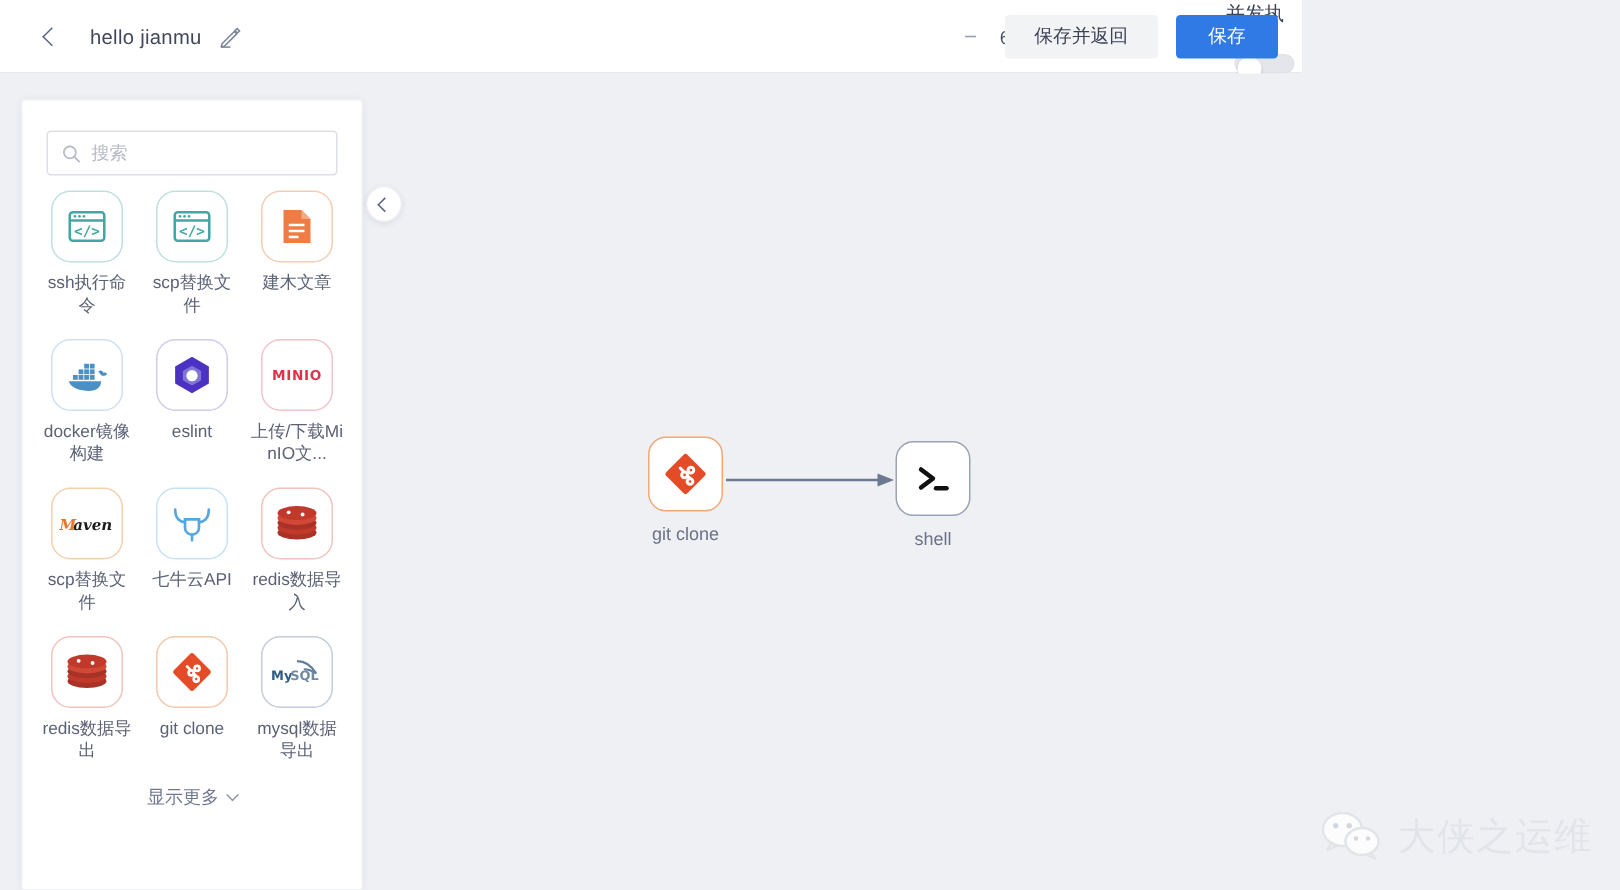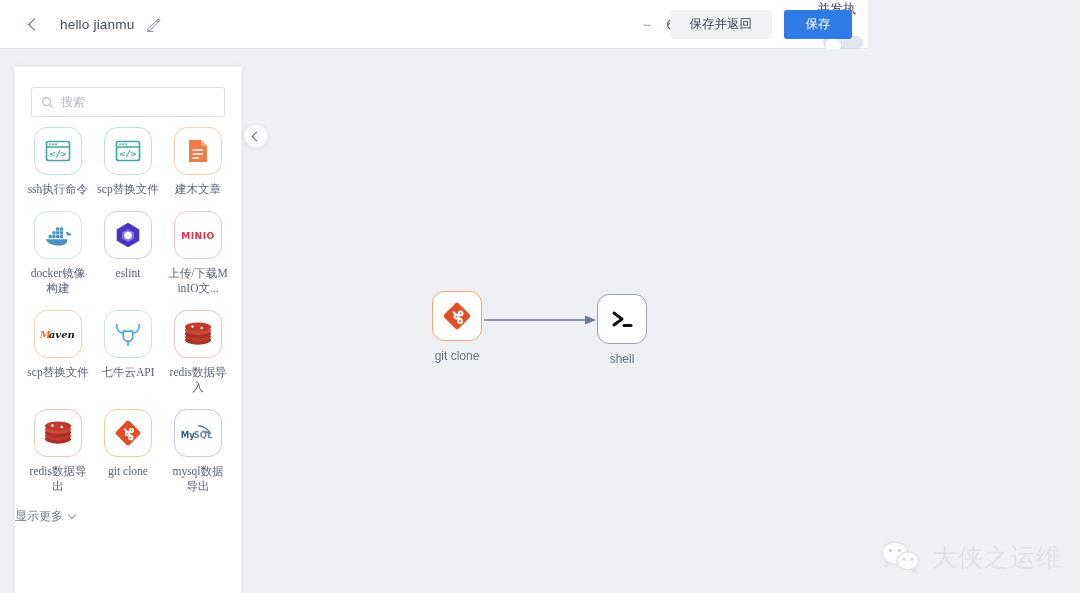--- a/index.html
+++ b/index.html
@@ -97,24 +97,24 @@
   .node-card {
     display: flex; flex-direction: column; align-items: center; cursor: grab; padding-top: 4px;
   }
   .node-ico {
     width: 48px; height: 48px; border-radius: 13px; background: #fff;
     display: flex; align-items: center; justify-content: center;
     border: 1px solid #dfe3ea;
   }
   .node-label {
     font-size: 11.5px; color: #5b6276; text-align: center; line-height: 15px;
-    margin-top: 7px; width: 62px; word-break: break-all; font-family: Liberation Serif, serif;
+    margin-top: 7px; width: 62px; word-break: break-all;
   }
   .show-more {
-    font-size: 12px; color: #6f7party; padding-top: 14px;
+    text-align: center; font-size: 12px; color: #6f7party; padding-top: 14px;
   }
   .show-more-link {
     display: inline-flex; align-items: center; gap: 6px;
     font-size: 12px; color: #707890; cursor: pointer;
   }
   .show-more-link .caret {
     margin-right: 0; border-color: #8f96a8; margin-top: -4px;
   }
 
   

